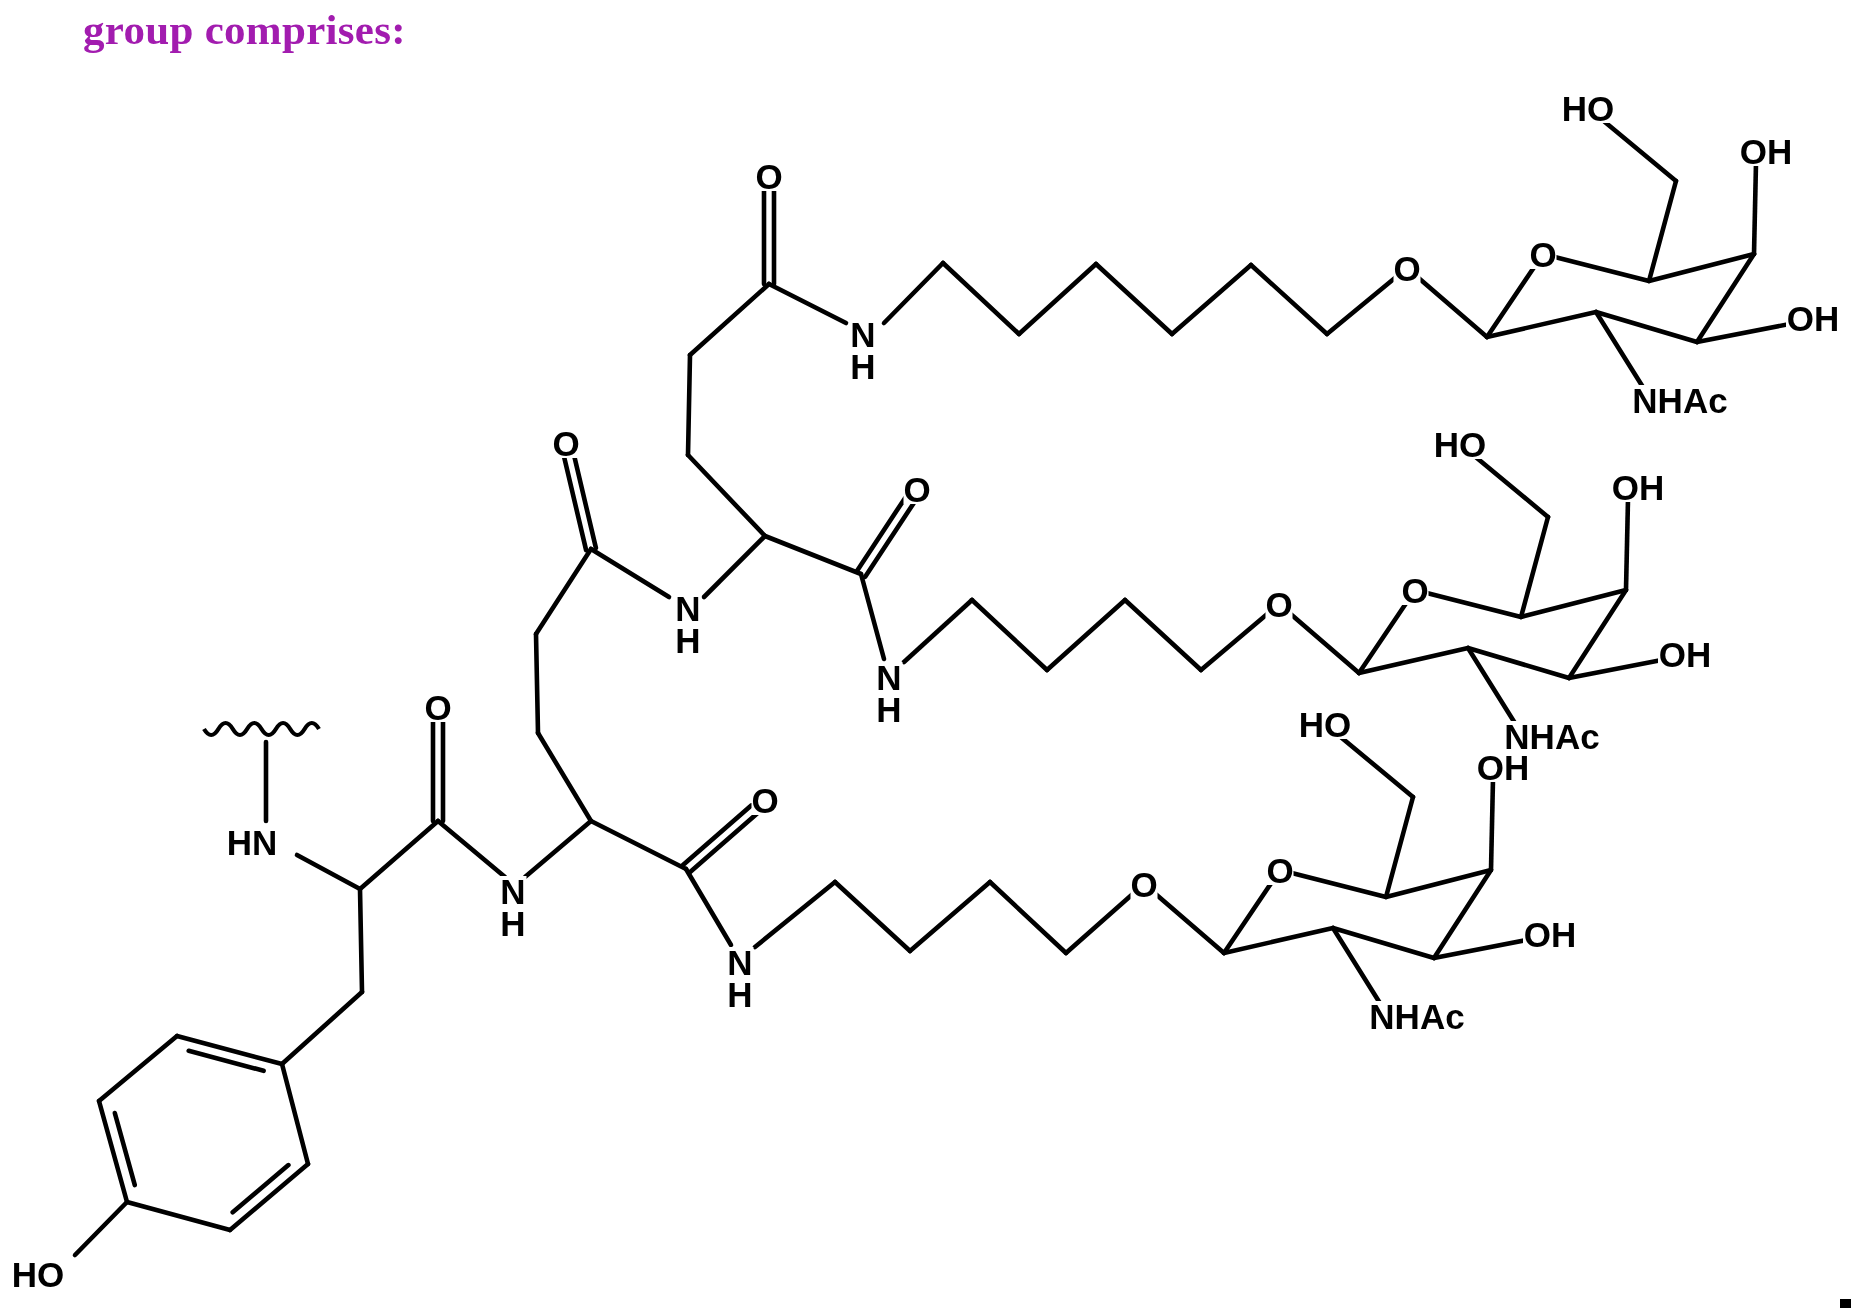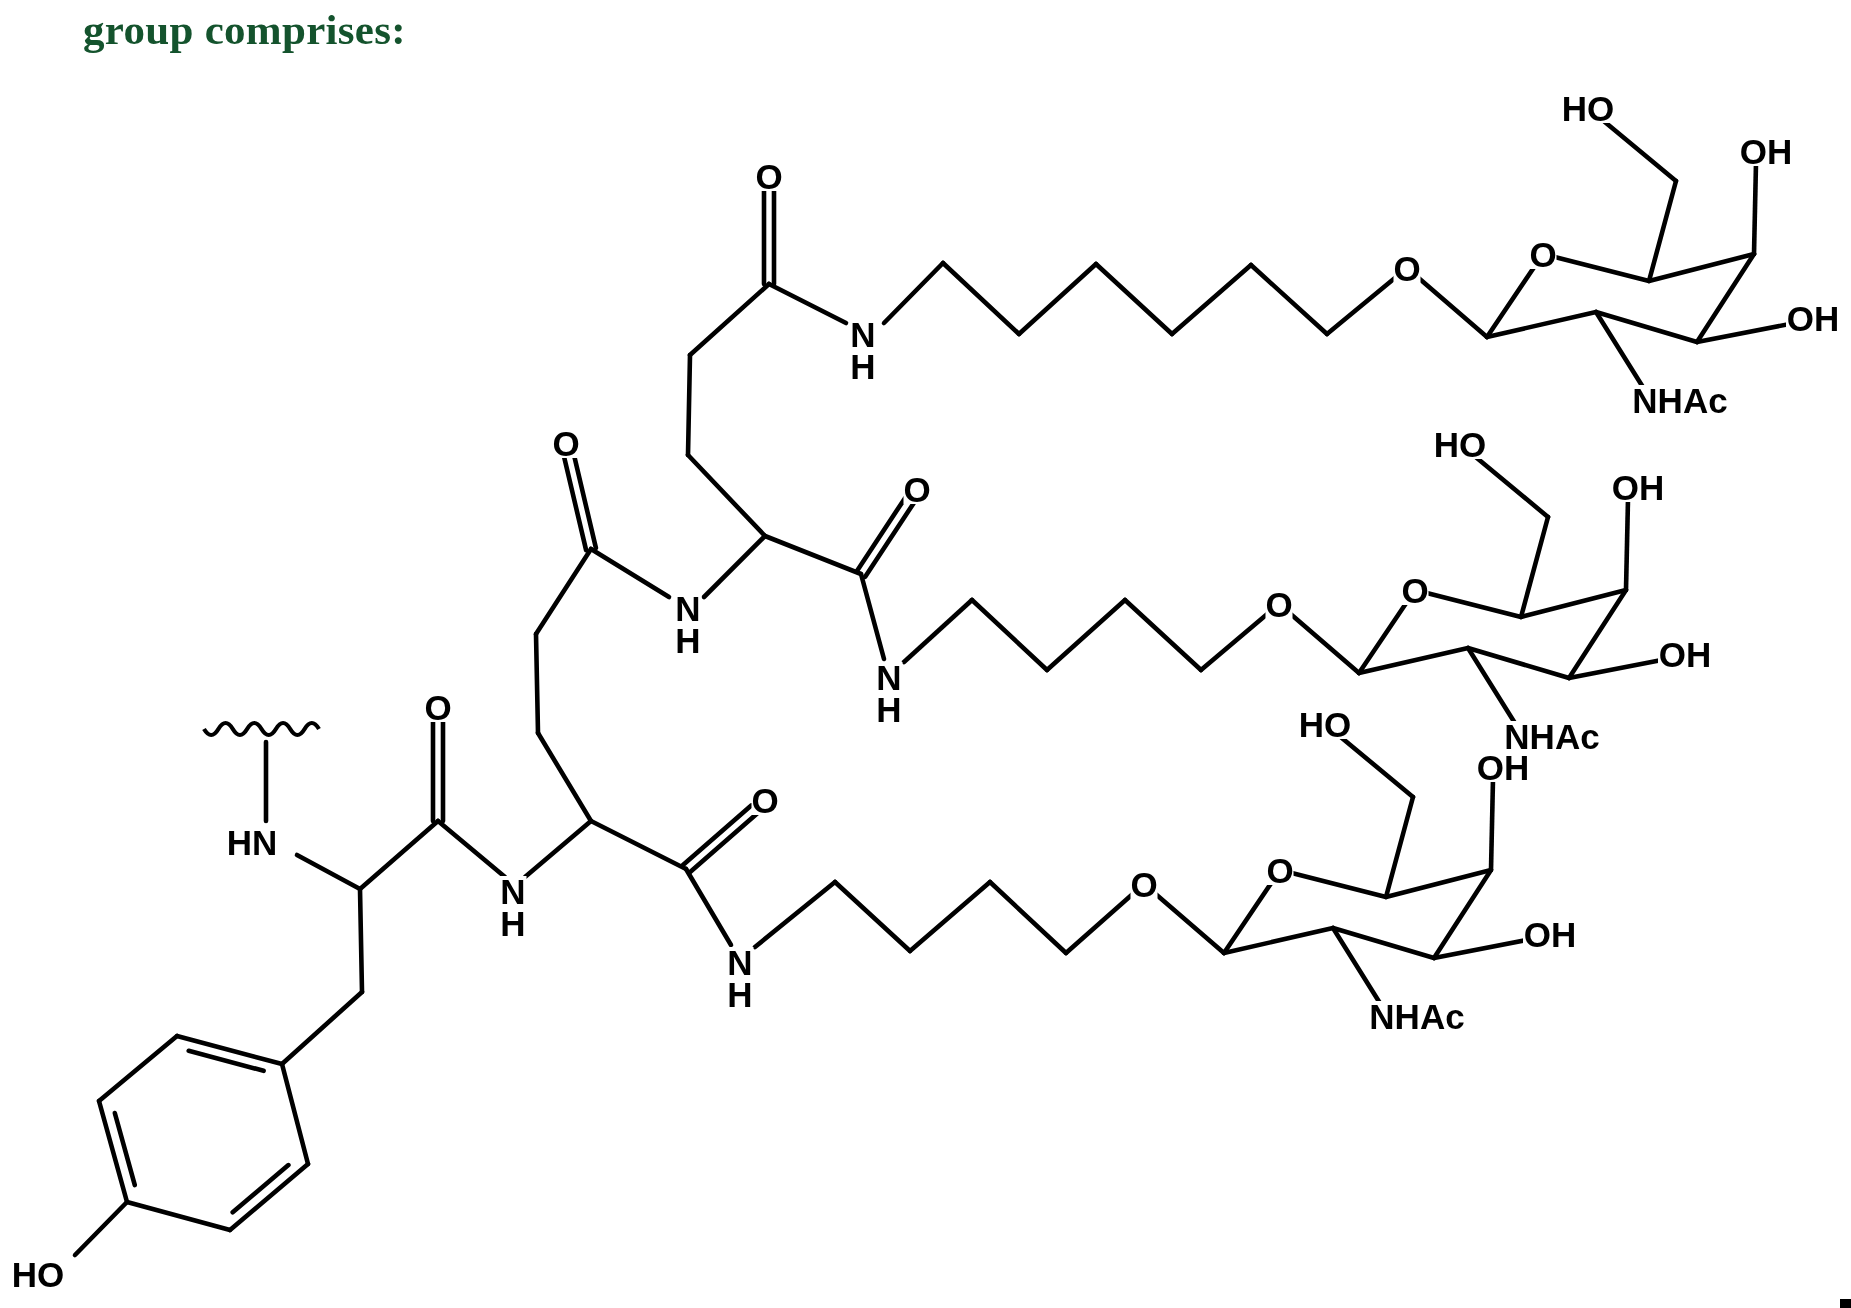--- a/index.html
+++ b/index.html
@@ -1,15 +1,15 @@
 <!DOCTYPE html>
 <html><head><meta charset="utf-8"><style>
 html,body{margin:0;padding:0;background:#fff;width:1851px;height:1308px;overflow:hidden;-webkit-font-smoothing:antialiased}
 text{-webkit-font-smoothing:antialiased}
-.t{position:absolute;left:83px;top:5px;font-family:"Liberation Serif",serif;font-weight:bold;font-size:43px;color:#14532d;letter-spacing:0.3px}
+.t{position:absolute;left:83px;top:5px;font-family:"Liberation Serif",serif;font-weight:bold;font-size:43px;color:#a21caf;letter-spacing:0.3px}
 </style></head><body>
 <div style="position:relative;width:1851px;height:1308px">
 <div class="t">group comprises:</div>
 <svg style="position:absolute;left:0;top:0" width="1851" height="1308" viewBox="0 0 1851 1308" xmlns="http://www.w3.org/2000/svg">
 <path d="M 204 729 Q 211.2 741.0 218.4 729 Q 225.6 717.0 232.8 729 Q 239.9 741.0 247.1 729 Q 254.3 717.0 261.5 729 Q 268.7 741.0 275.9 729 Q 283.1 717.0 290.2 729 Q 297.4 741.0 304.6 729 Q 311.8 717.0 319.0 729" fill="none" stroke="#000" stroke-width="4.2"></path>
 <line x1="266.0" y1="742.0" x2="266.0" y2="821.0" stroke="#000" stroke-width="4.6" stroke-linecap="round"></line>
 <line x1="297.0" y1="855.0" x2="360.0" y2="889.0" stroke="#000" stroke-width="4.6" stroke-linecap="round"></line>
 <line x1="360.0" y1="889.0" x2="438.0" y2="821.0" stroke="#000" stroke-width="4.6" stroke-linecap="round"></line>
 <line x1="433.0" y1="821.0" x2="433.0" y2="721.0" stroke="#000" stroke-width="4.6" stroke-linecap="round"></line>
 <line x1="443.0" y1="821.0" x2="443.0" y2="721.0" stroke="#000" stroke-width="4.6" stroke-linecap="round"></line>

